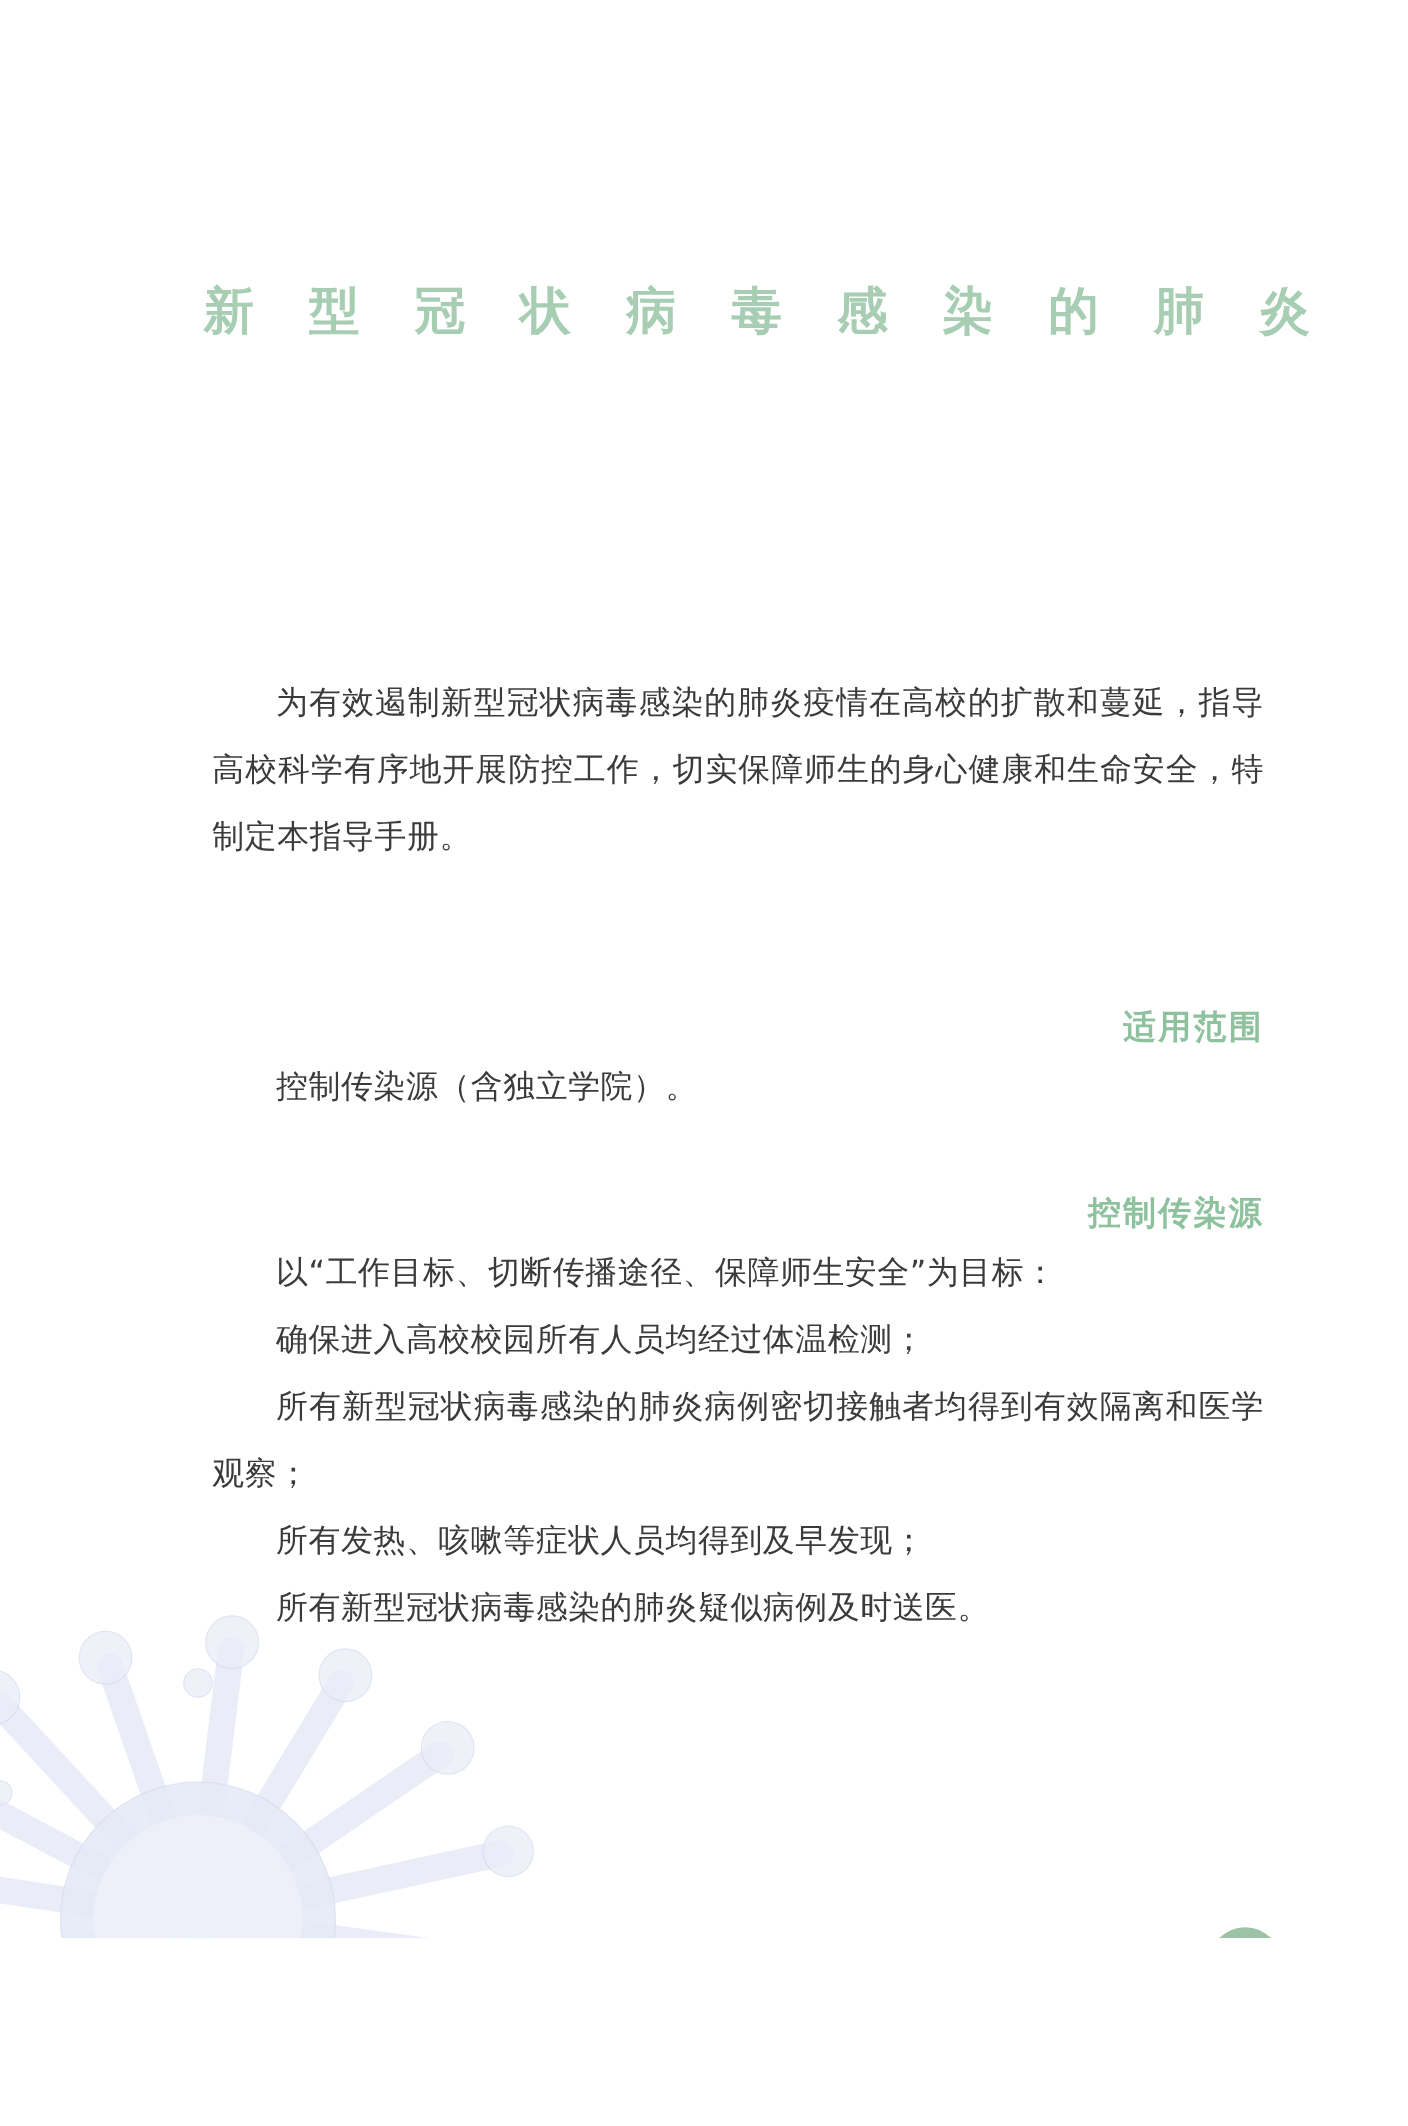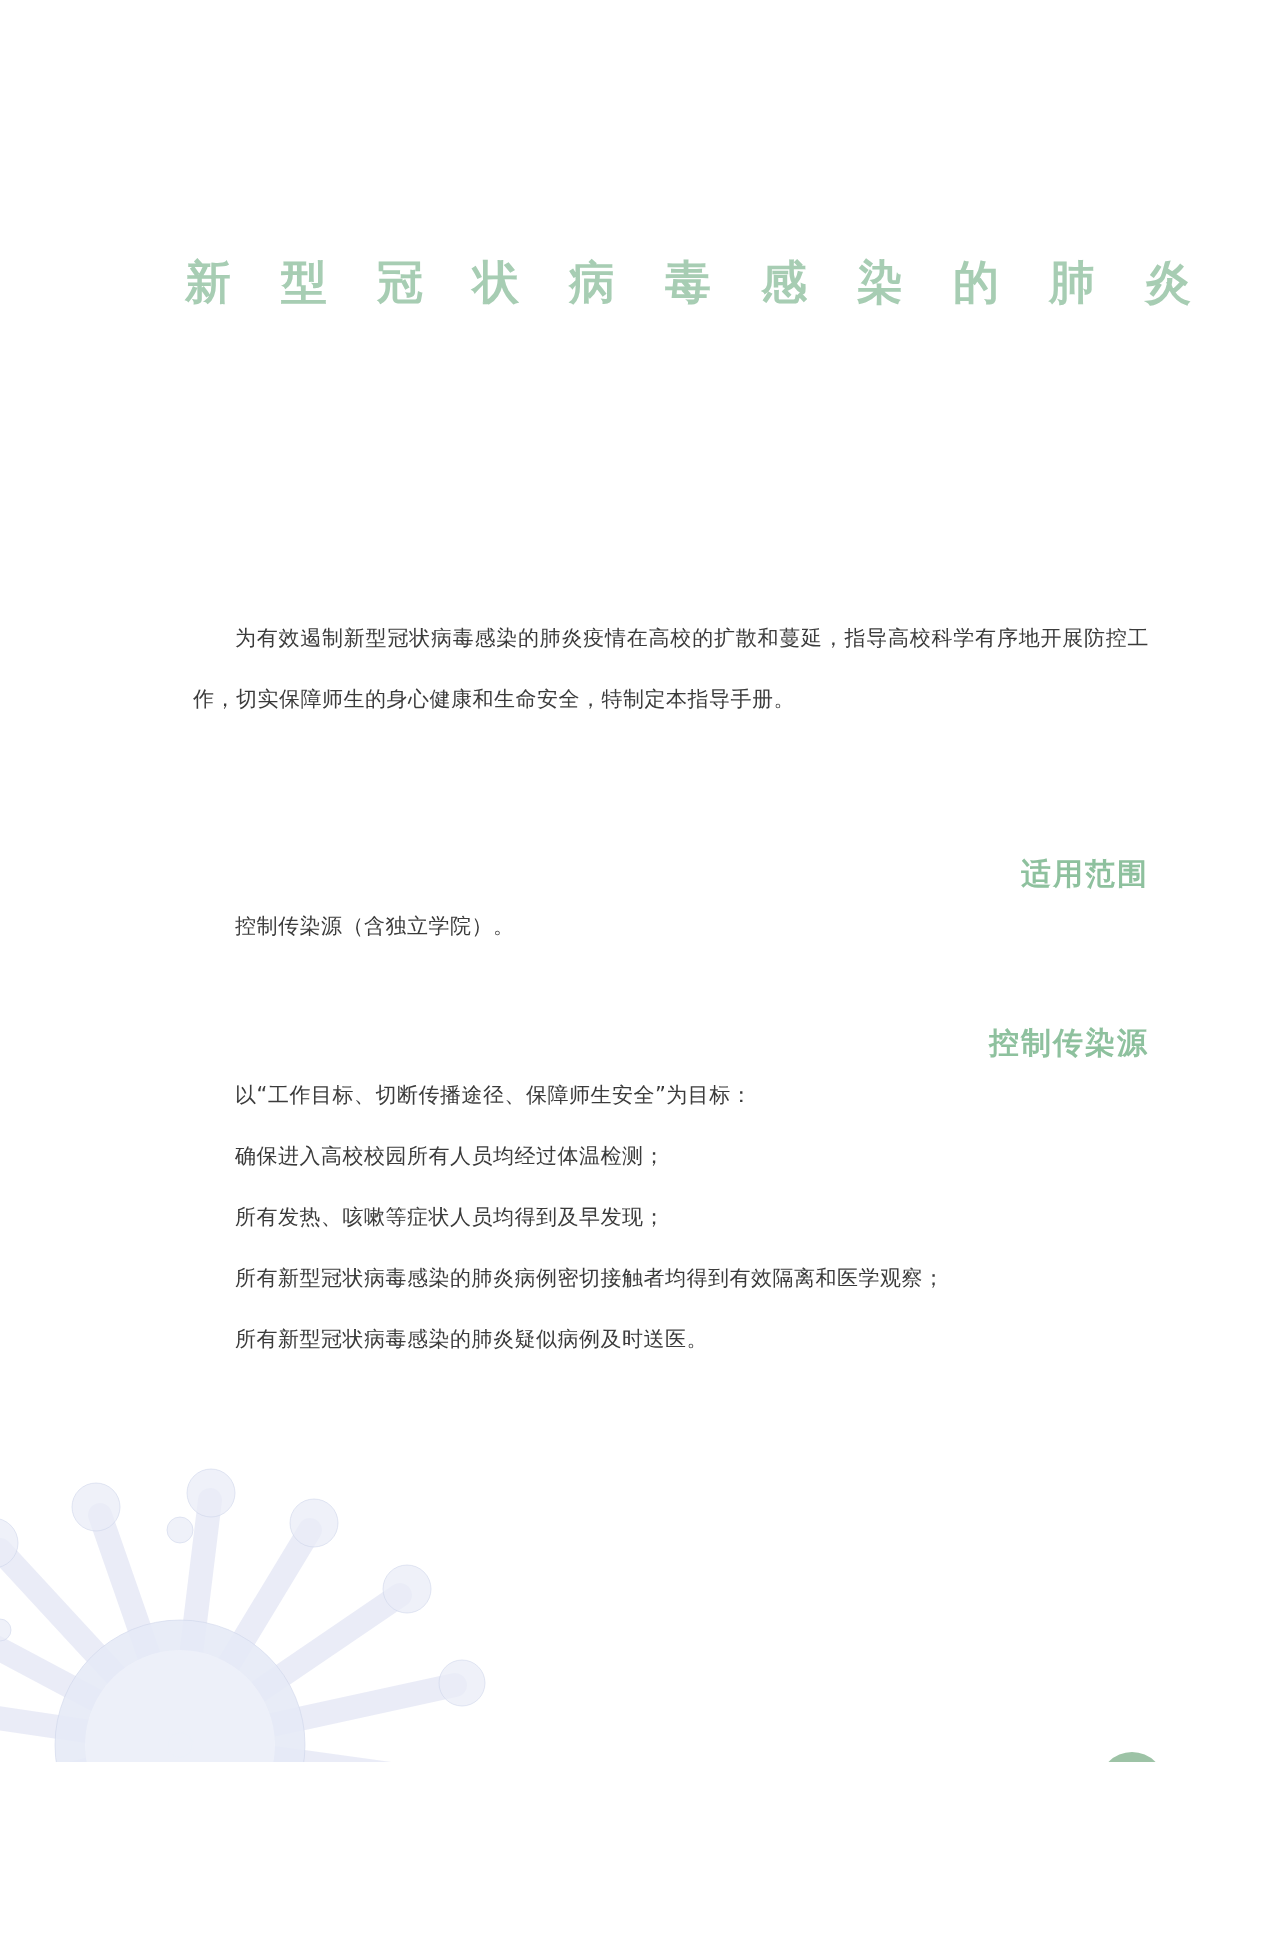--- a/index.html
+++ b/index.html
@@ -52,21 +52,21 @@
   
   .content {
     position: absolute;
     left: 193px;
     top: 608px;
     width: 956px;
     color: #3b3b3b;
   }
   .content p {
     margin: 0;
-    font-size: 21px;
+    font-size: 29px;
     line-height: 61px;
     text-align: justify;
     text-indent: 2em;
     letter-spacing: 0.5px;
   }
   .section-1 { margin-top: 122px; }
   .section-2 { margin-top: 64px; }
   .section-heading {
     margin: 0 0 0 58px;
     font-size: 30px;
@@ -160,22 +160,22 @@
 
     <div class="section-1">
       <h2 class="section-heading">适用范围</h2>
       <p class="section-body">控制传染源（含独立学院）。</p>
     </div>
 
     <div class="section-2">
       <h2 class="section-heading">控制传染源</h2>
       <p class="section-body">以“工作目标、切断传播途径、保障师生安全”为目标：</p>
       <p>确保进入高校校园所有人员均经过体温检测；</p>
+      <p>所有新型冠状病毒感染的肺炎病例密切接触者均得到有效隔离和医学观察；</p>
       <p>所有发热、咳嗽等症状人员均得到及早发现；</p>
-      <p>所有新型冠状病毒感染的肺炎病例密切接触者均得到有效隔离和医学观察；</p>
       <p>所有新型冠状病毒感染的肺炎疑似病例及时送医。</p>
     </div>
 
   </div>
 
   <div class="page-badge">003</div>
 
 </div>
 
 </body></html>

